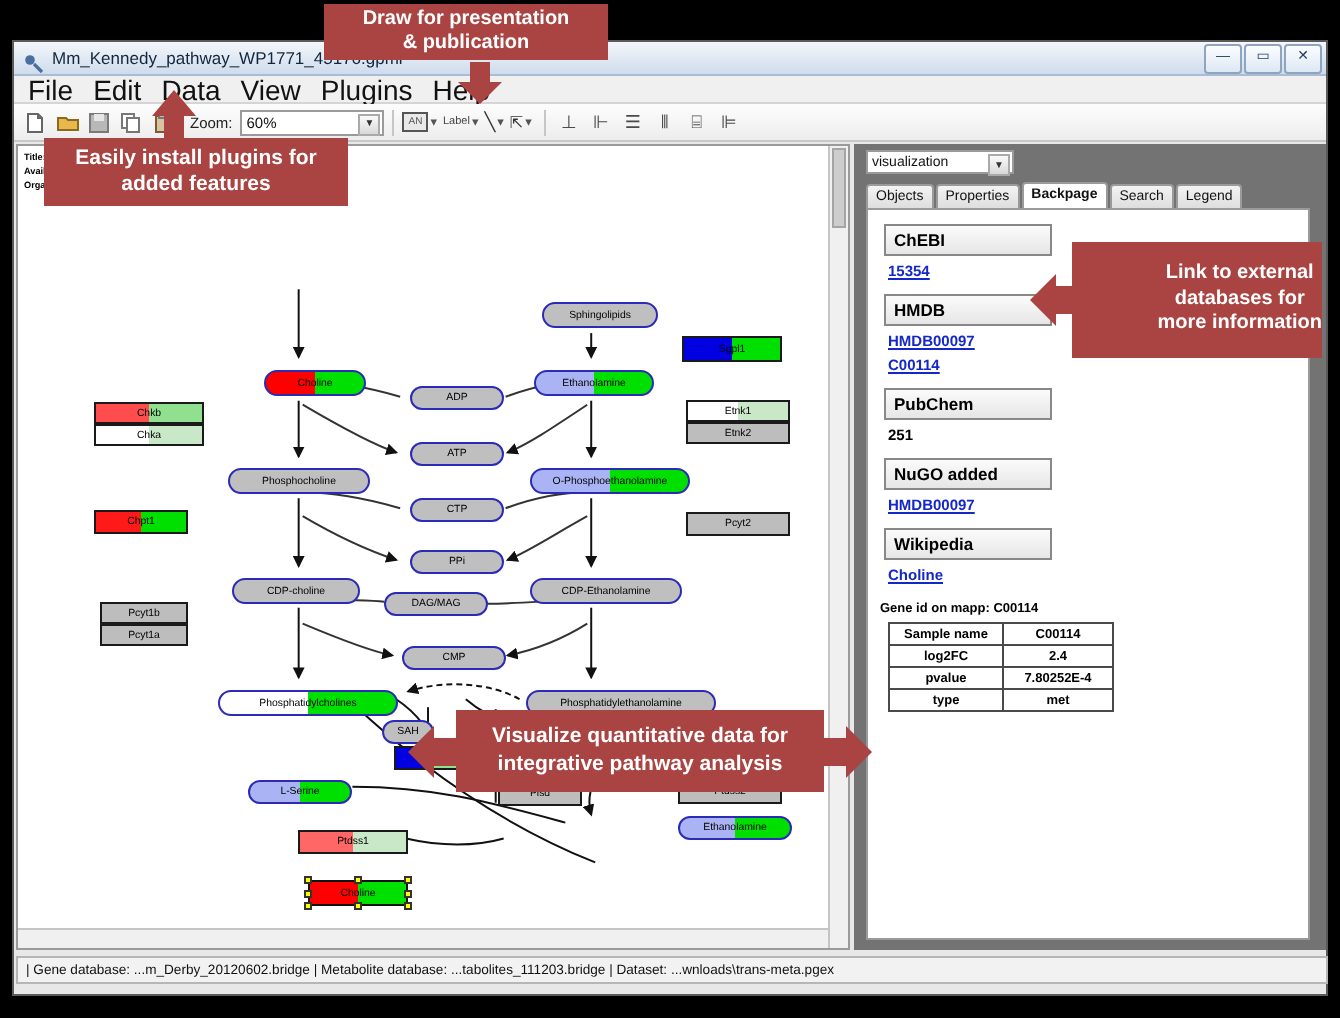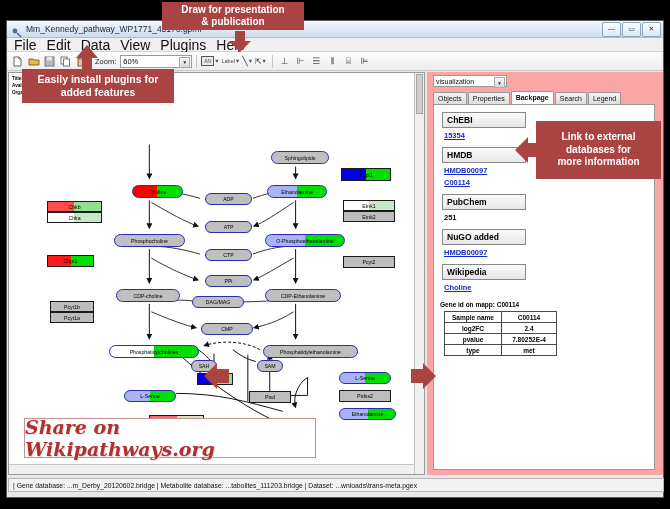--- a/index.html
+++ b/index.html
@@ -37,21 +37,21 @@
   .combo .arr{position:absolute;right:1px;top:1px;width:11px;height:11px;
      background:linear-gradient(#fafafa,#d8d8d8);border:1px solid #aaa;
      display:flex;align-items:center;justify-content:center;font-size:5px;color:#333;box-sizing:border-box;}
   .tdrop{display:flex;align-items:center;font-size:6.5px;color:#555;gap:1px;margin-right:2px;}
 
   
   .canvaswrap{position:absolute;left:1px;top:51px;width:417px;height:403px;background:#fff;
      border:1px solid #9a9a9a;box-sizing:border-box;overflow:hidden;}
   .canvas{position:absolute;left:0;top:0;width:100%;height:100%;}
 
-  .sidepanel{position:absolute;left:420px;top:51px;width:236px;height:403px;background:#fca5a5;box-sizing:border-box;}
+  .sidepanel{position:absolute;left:420px;top:51px;width:236px;height:403px;background:#737373;box-sizing:border-box;}
   .vizcombo{position:absolute;left:426px;top:54px;width:74px;height:12px;}
 
   .tabrow{position:absolute;left:6px;top:19px;display:flex;align-items:flex-end;gap:1px;}
   .tab{font-size:7px;padding:2px 4px 2px 4px;border:1px solid #9a9a9a;border-bottom:none;
      background:linear-gradient(#f3f3f3,#dedede);color:#111;border-radius:2px 2px 0 0;}
   .tab.active{background:#fff;font-weight:bold;padding-bottom:3px;}
   .panelbody{position:absolute;left:6px;top:32px;width:222px;height:366px;background:#fff;
      border:1px solid #9a9a9a;box-sizing:border-box;overflow:hidden;}
 
   .dbhead{margin:7px 0 0 8px;width:84px;border:1px solid #888;
@@ -430,33 +430,34 @@
   </div>
 
   <div class="callout" style="left:22px;top:69px;width:152px;height:34px;font-size:10.5px;">
     <span style="white-space:pre-line">Easily install plugins for
 added features</span>
   </div>
   <svg style="position:absolute;left:74px;top:45px;z-index:41" width="26" height="26">
     <polygon points="13,0 24,13 18,13 18,26 8,26 8,13 2,13" fill="#a94442"></polygon>
   </svg>
 
-  <div class="callout" style="left:536px;top:121px;width:125px;height:58px;font-size:10px;">
+  <div class="callout" style="left:536px;top:121px;width:125px;height:58px;font-size:10px;justify-content:flex-end;">
     <span style="white-space:pre-line">Link  to external
 databases  for
 more information</span>
   </div>
   <svg style="position:absolute;left:515px;top:136px;z-index:41" width="23" height="28">
     <polygon points="0,14 13,1 13,7 23,7 23,21 13,21 13,27" fill="#a94442"></polygon>
   </svg>
 
+  <div class="callout" style="left:228px;top:355px;width:184px;height:41px;font-size:10.5px;">
+    <span style="white-space:pre-line">Visualize quantitative data  for
+integrative pathway analysis</span>
+  </div>
   <svg style="position:absolute;left:204px;top:362px;z-index:41" width="25" height="28">
     <polygon points="0,14 13,1 13,7 25,7 25,21 13,21 13,27" fill="#a94442"></polygon>
   </svg>
   <svg style="position:absolute;left:411px;top:362px;z-index:41" width="25" height="28">
     <polygon points="25,14 12,1 12,7 0,7 0,21 12,21 12,27" fill="#a94442"></polygon>
   </svg>
 
-  <div class="sharebox">
-    <span>Share on Wikipathways.org</span>
-  </div>
 
 </div>
 
 </body></html>

